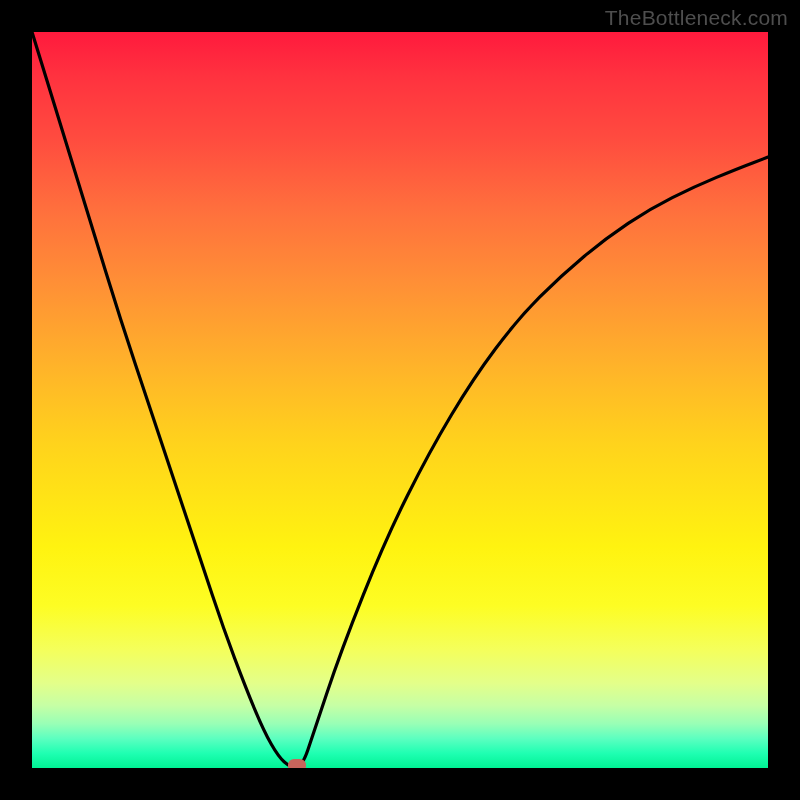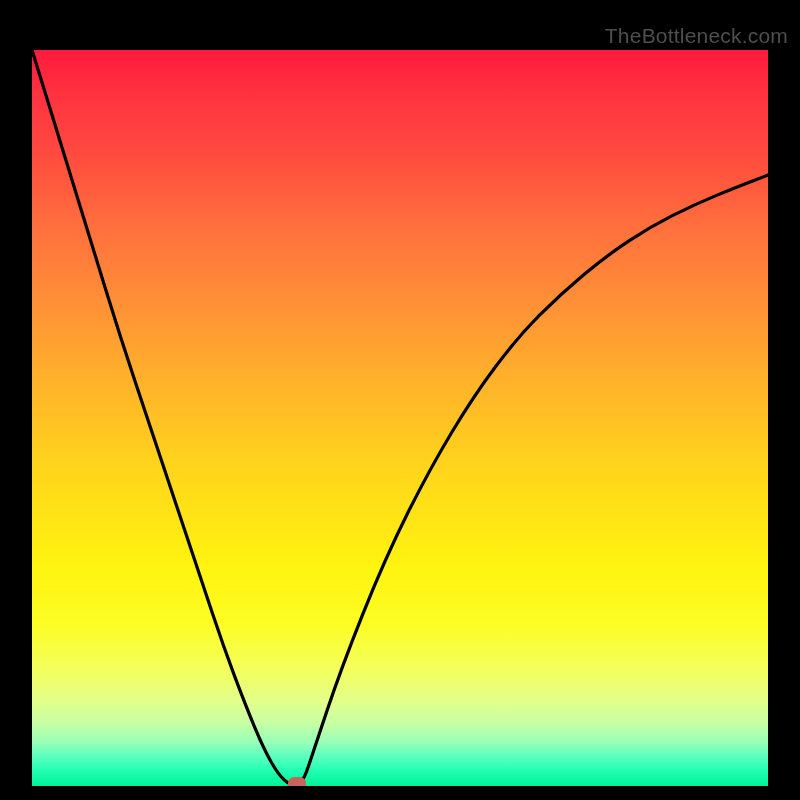--- a/index.html
+++ b/index.html
@@ -11,21 +11,20 @@
     overflow: hidden;
     font-family: Arial, Helvetica, sans-serif;
   }
   .frame {
     position: absolute;
     left: 0;
     top: 0;
     width: 800px;
     height: 632px;
     background: #000;
-    margin-top: 18px;
   }
   .plot-area {
     position: absolute;
     left: 32px;
     top: 32px;
     width: 736px;
     height: 736px;
     overflow: hidden;
   }
   .gradient {

